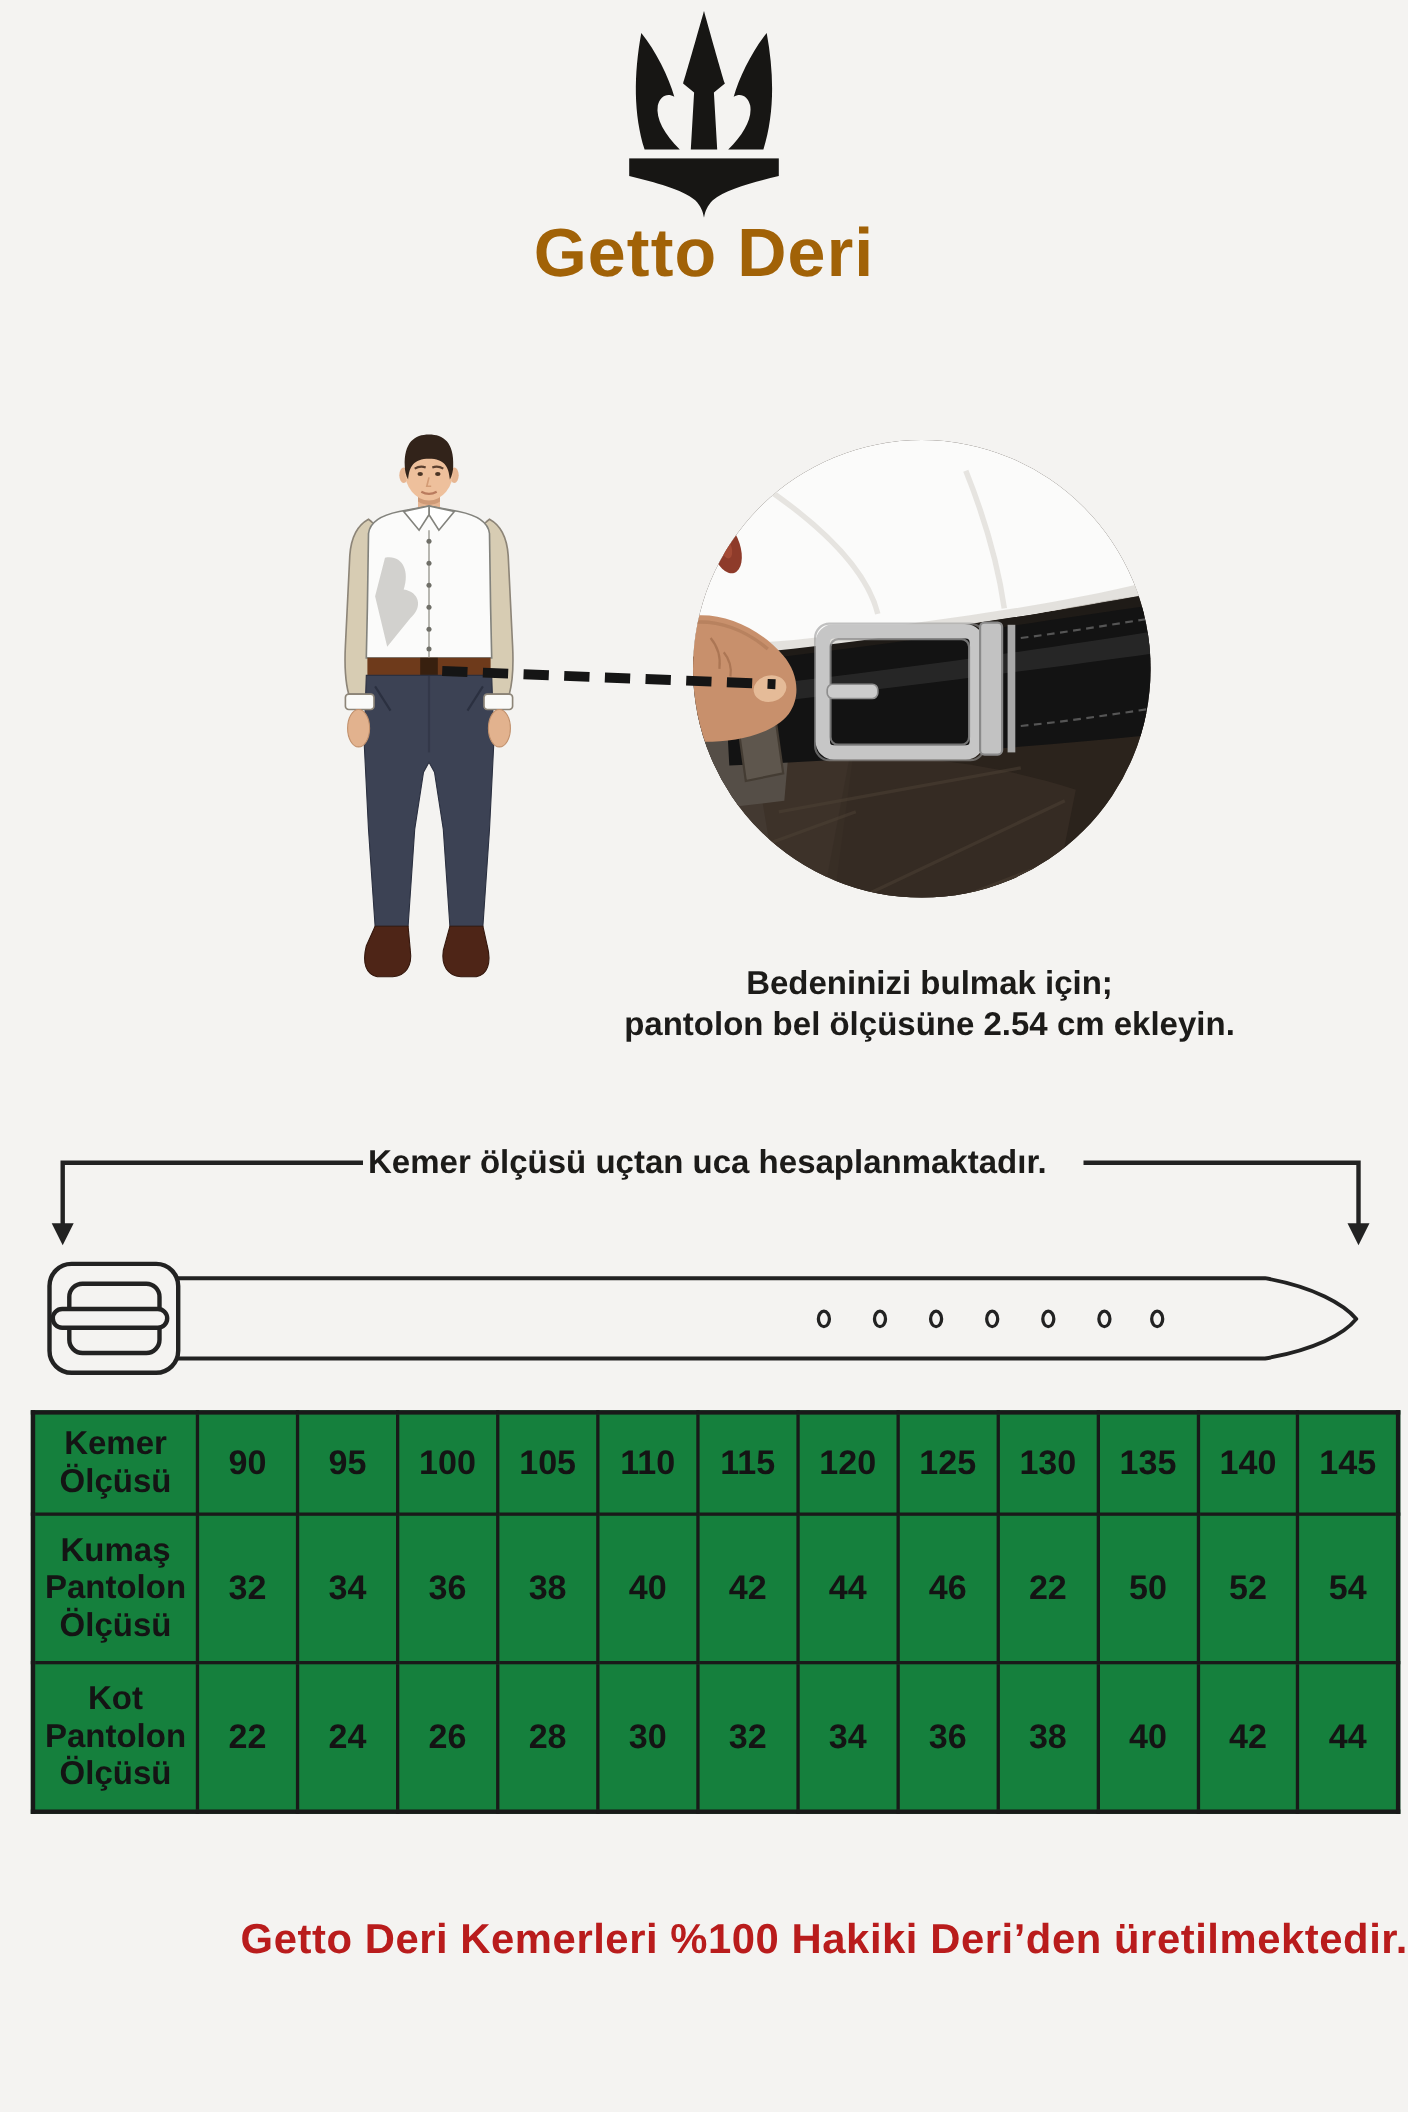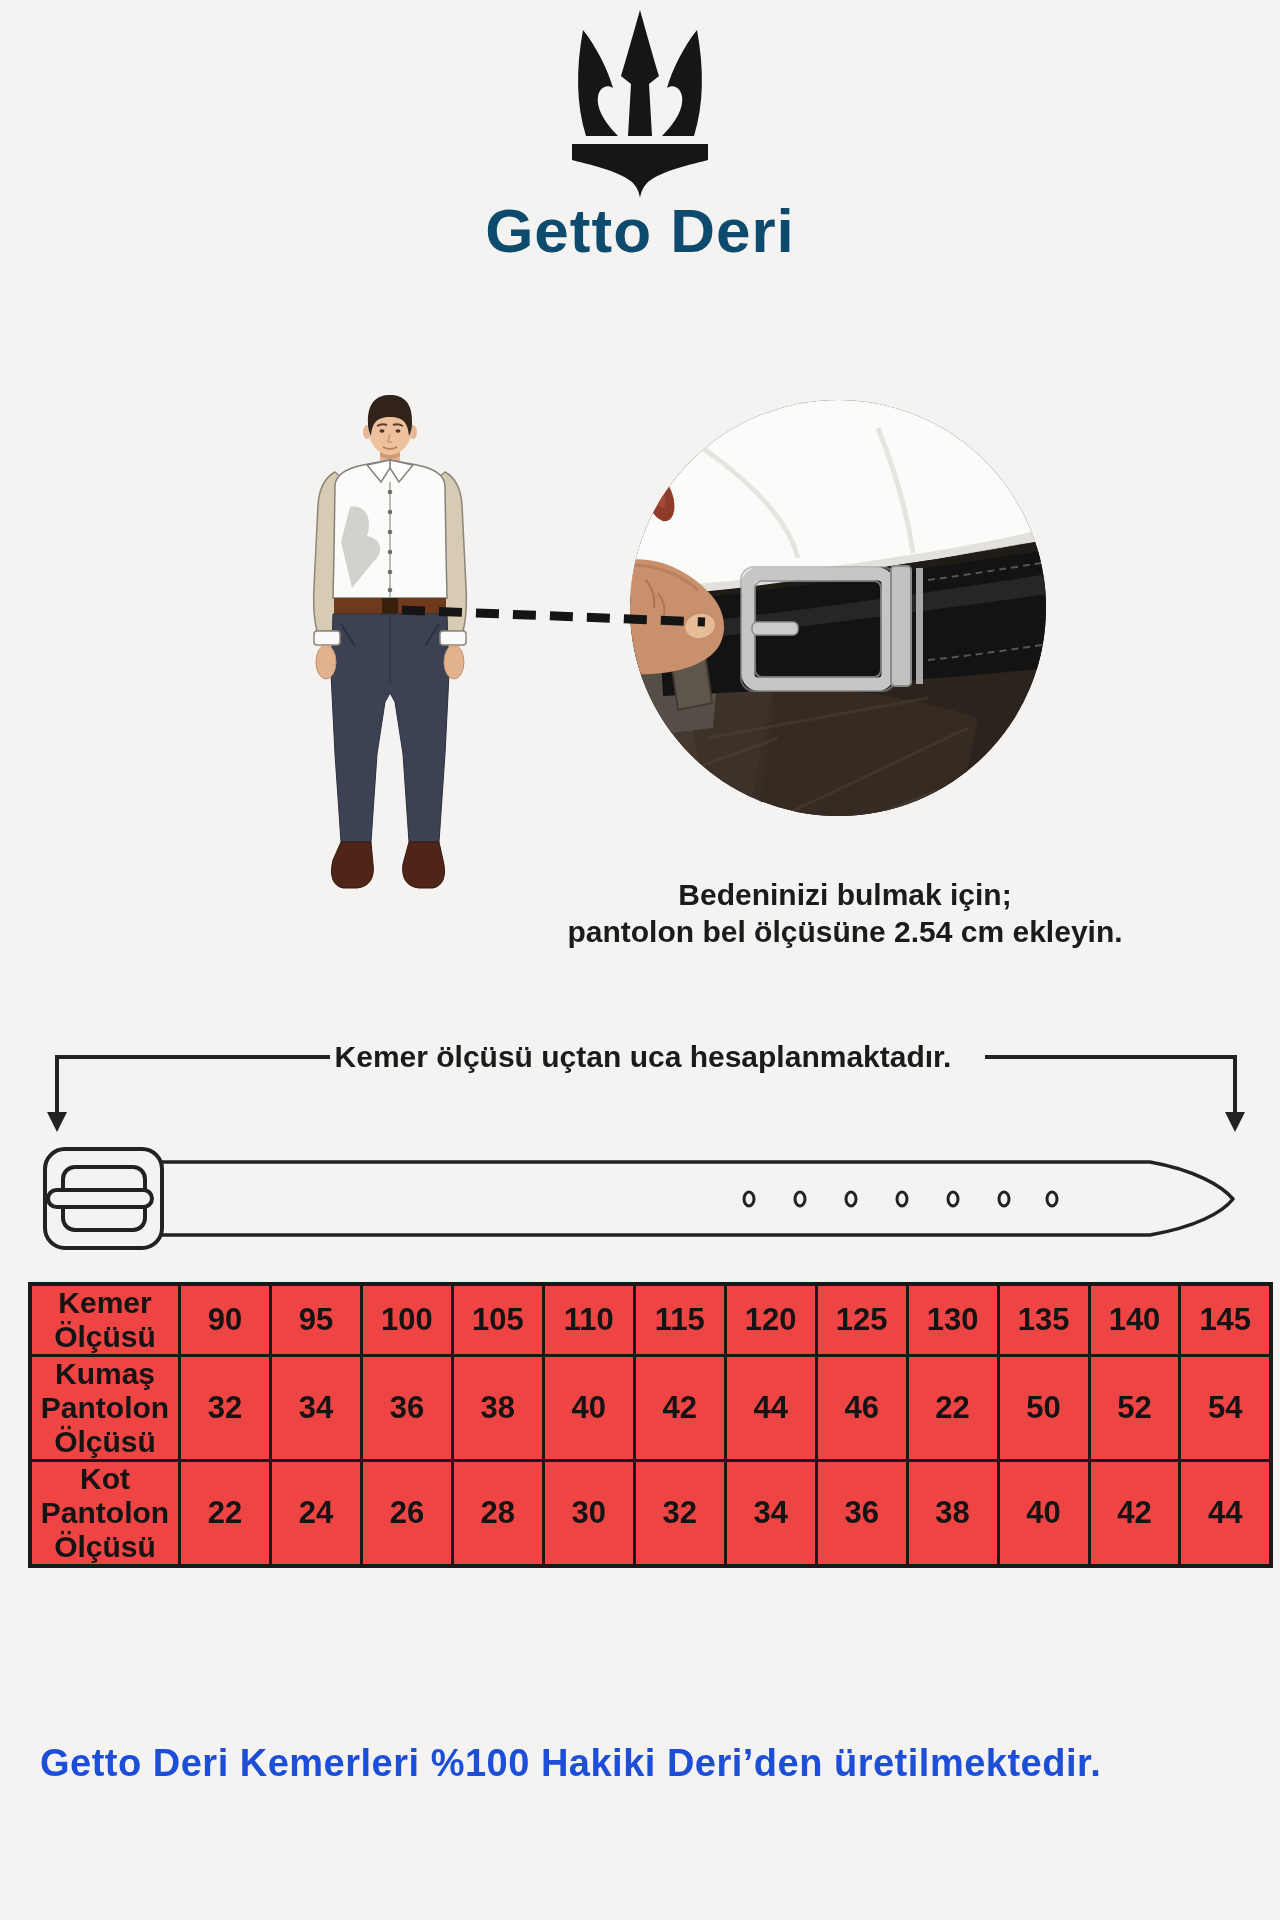--- a/index.html
+++ b/index.html
@@ -4,37 +4,37 @@
 <style>
   html,body{margin:0;padding:0;}
   .page{
     position:relative;width:1280px;height:1920px;overflow:hidden;
     background:#f4f3f1;color:#1b1a18;
     font-family:"Liberation Sans","DejaVu Sans",sans-serif;
   }
   .abs{position:absolute;}
   .title{
     top:200px;left:0;width:100%;text-align:center;
-    font-size:62px;line-height:62px;font-weight:800;letter-spacing:1px;color:#0c4a6e;
+    font-size:62px;line-height:62px;font-weight:800;letter-spacing:1px;color:#a16207;
   }
   .caption{
     top:840px;left:420px;width:850px;text-align:center;
     font-size:30px;line-height:37px;font-weight:700;color:#1c1b19;margin-top:36px;
   }
   .measure-label{
     top:1040px;left:0;width:100%;padding-left:6px;box-sizing:border-box;text-align:center;
     font-size:30px;font-weight:700;color:#1c1b19;
   }
   .footer-note{
-    top:1742px;left:0;width:100%;padding-left:40px;box-sizing:border-box;text-align:left;
-    font-size:38px;font-weight:800;letter-spacing:.5px;color:#1d4ed8;
+    top:1742px;left:0;width:100%;padding-left:40px;box-sizing:border-box;text-align:right;
+    font-size:38px;font-weight:800;letter-spacing:.5px;color:#b91c1c;
   }
   table.size-table{
-    position:absolute;top:1282px;left:28px;width:1245px;height:286px;
-    border-collapse:collapse;table-layout:fixed;background:#ef4444;
+    position:absolute;top:1282px;left:28px;width:1245px;height:367px;
+    border-collapse:collapse;table-layout:fixed;background:#15803d;
   }
   table.size-table th,table.size-table td{
     border:3px solid #191919;text-align:center;vertical-align:middle;padding:0;
   }
   table.size-table{border:4px solid #191919;}
   table.size-table th{
     width:146px;font-size:30px;line-height:34px;font-weight:700;white-space:pre-line;color:#141414;
   }
   table.size-table td{font-size:31px;font-weight:700;color:#141414;}
 </style>

